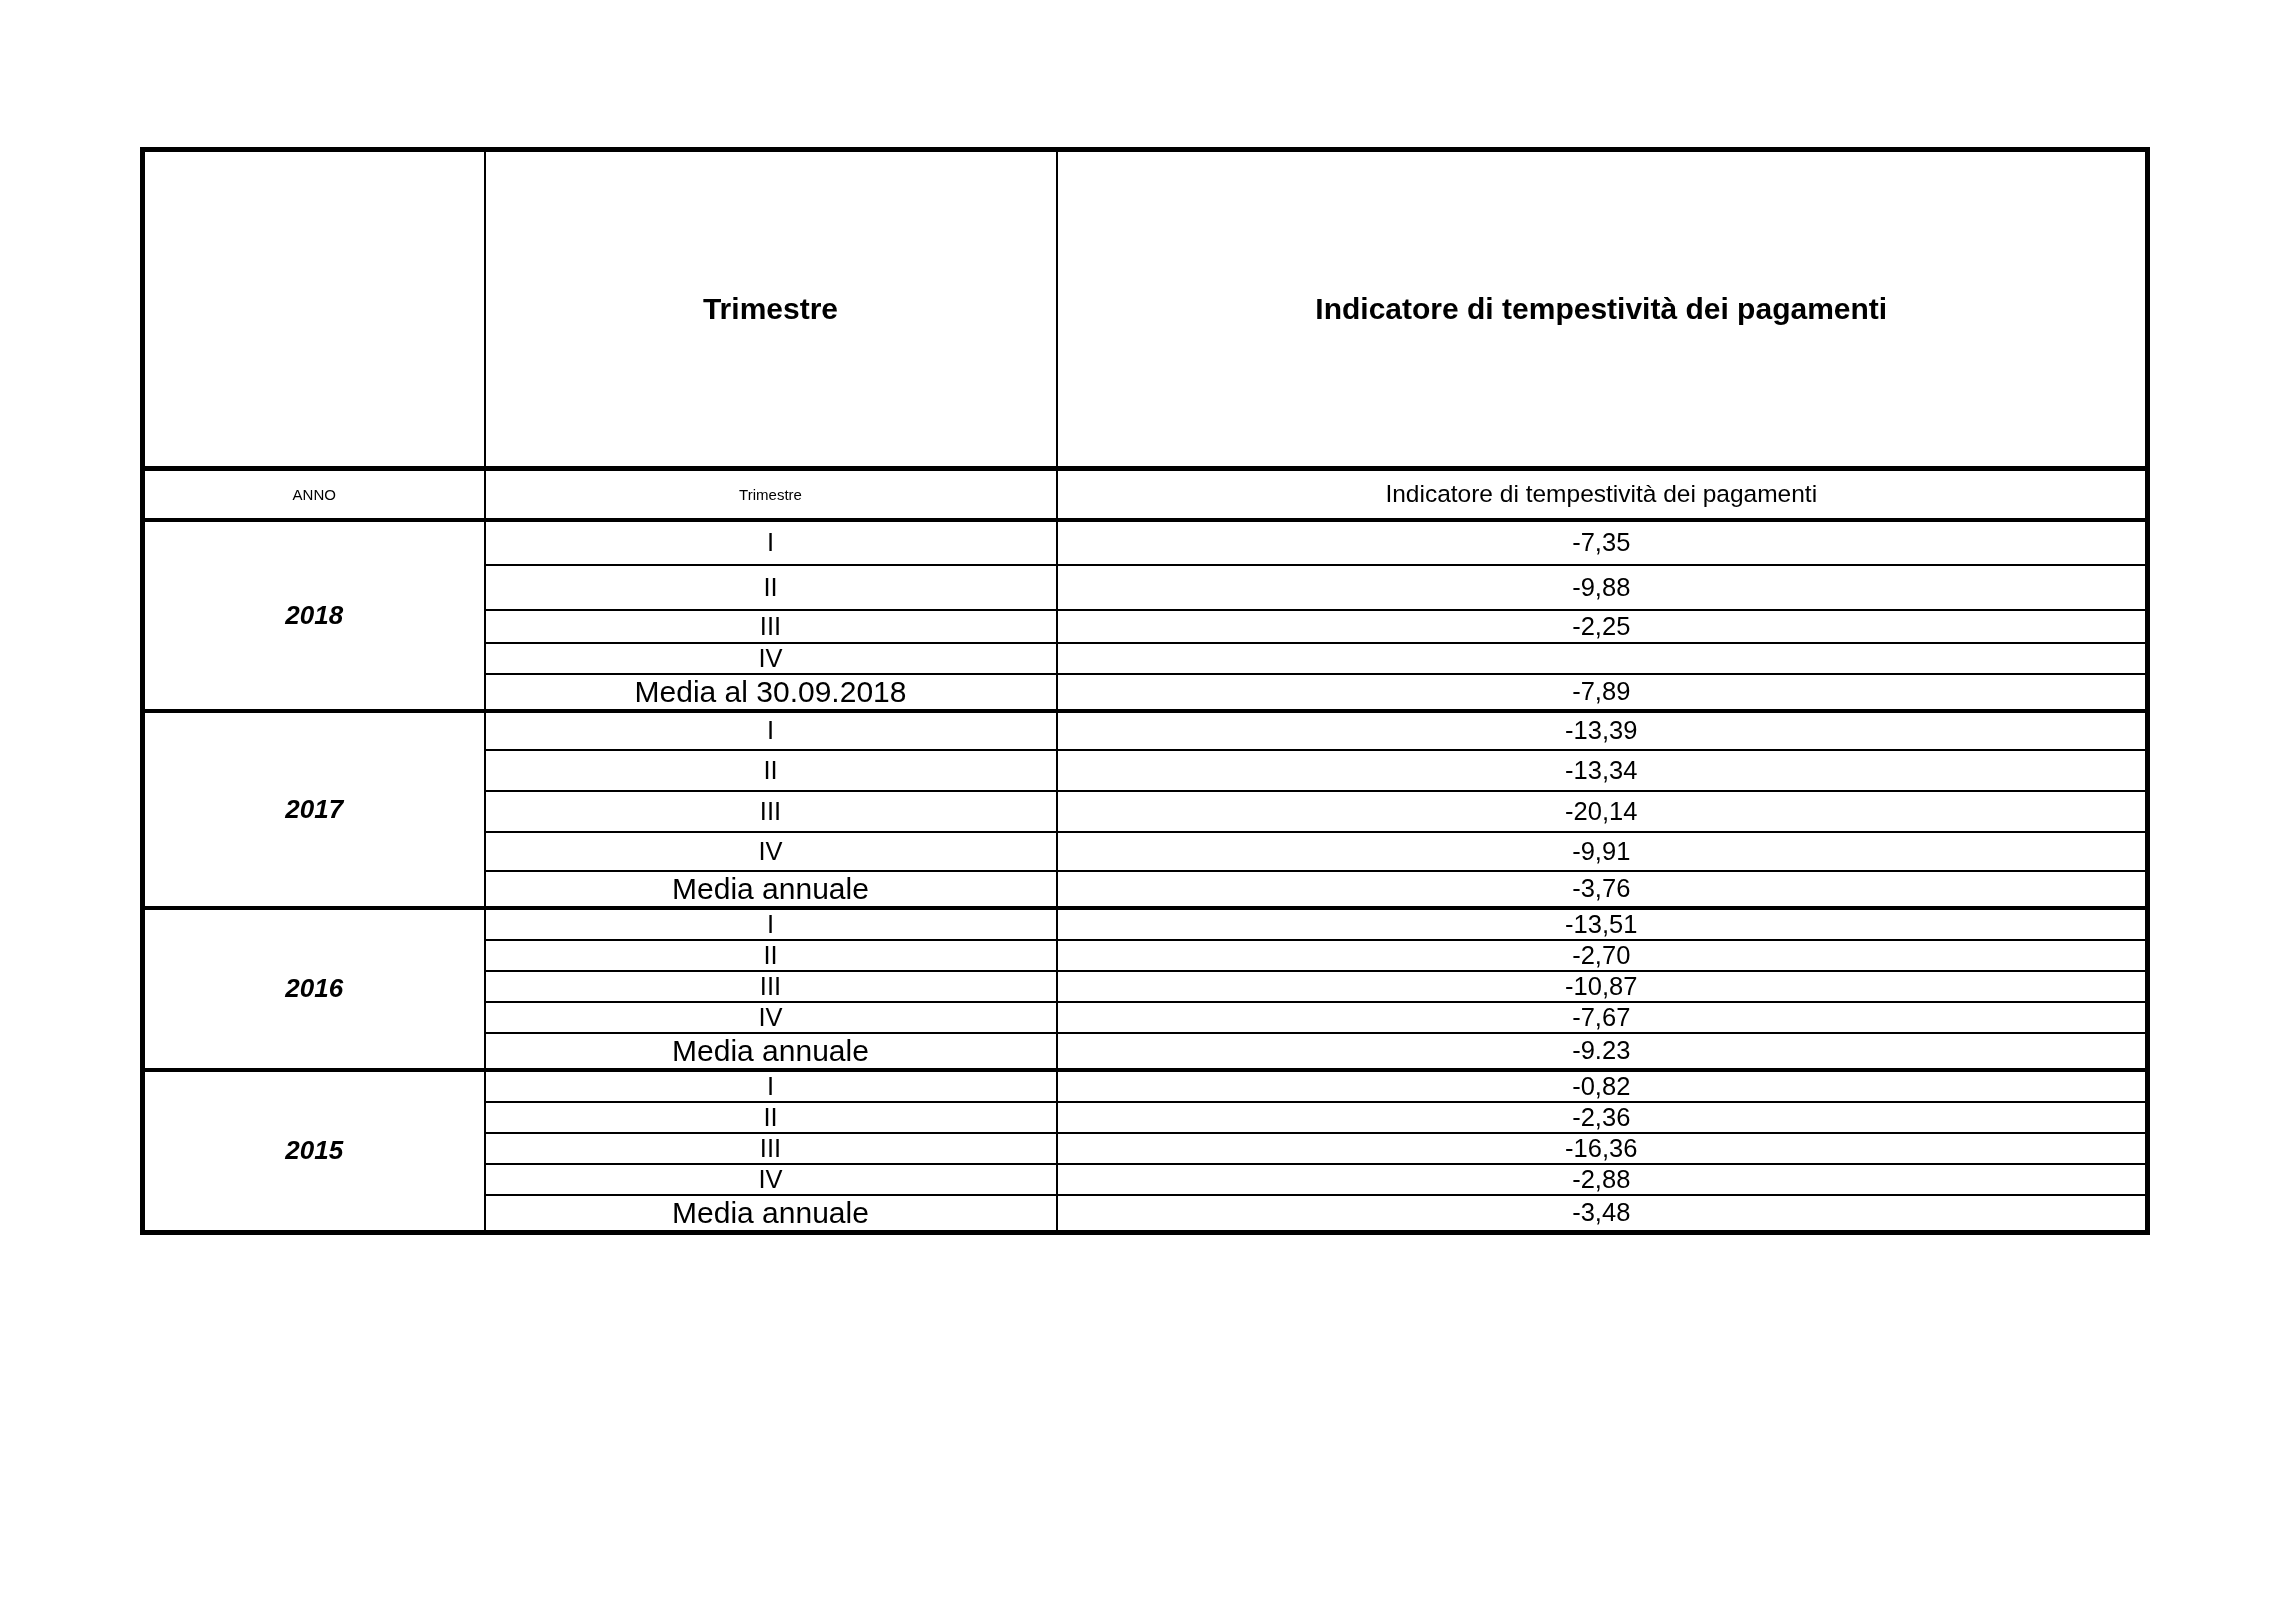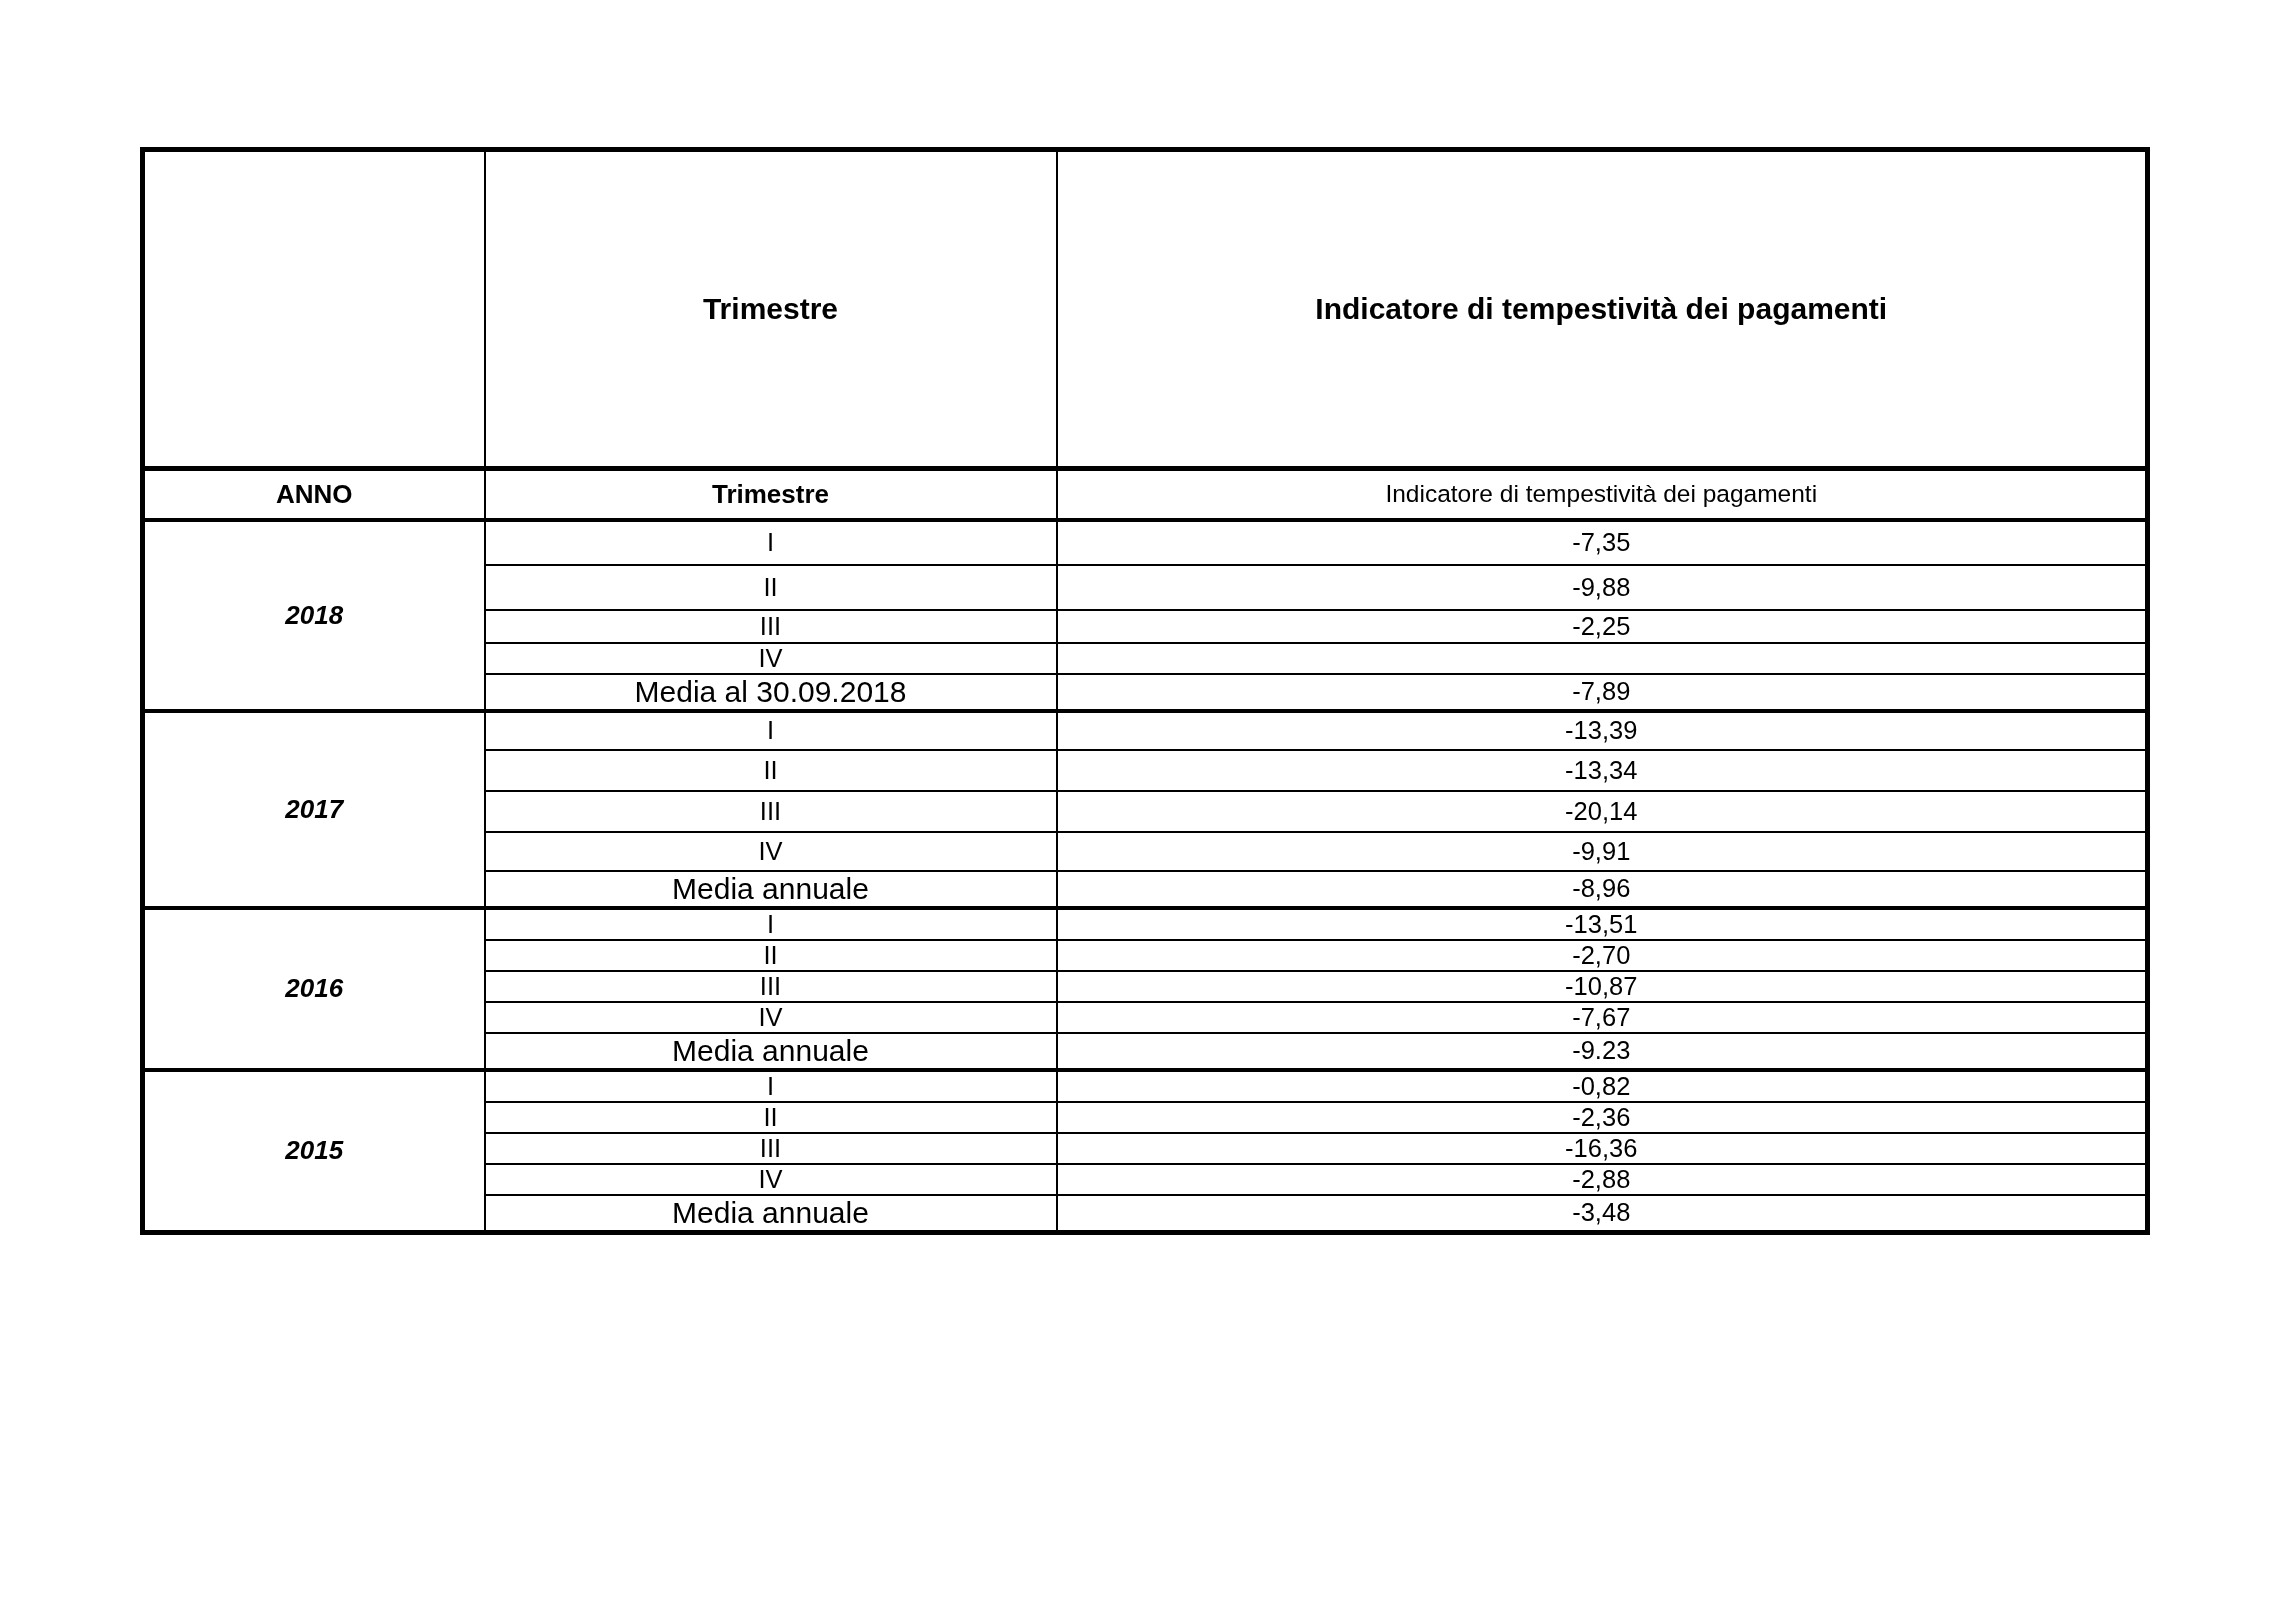--- a/index.html
+++ b/index.html
@@ -39,21 +39,21 @@
     height: 319px;
     border-bottom: 5.9px solid #000;
     font-size: 30px;
     font-weight: bold;
   }
   
   tr.sub-header th {
     height: 51px;
     border-bottom: 4.9px solid #000;
   }
-  .sub-bold { font-size: 26px; font-weight: bold; }
+  .sub-bold { font-size: 15px; font-weight: normal; }
   .sub-reg  { font-size: 24.5px; font-weight: normal; }
   
   td.qt, td.val { font-size: 25.5px; border-bottom: 2.9px solid #000; }
   td.media-label { font-size: 30px; }
   td.year-cell {
     font-size: 26px;
     font-weight: bold;
     border-bottom: 4.9px solid #000;
     font-style: italic;
   }
@@ -130,21 +130,21 @@
       <tr class="r-2017-3">
         <td class="qt vsep">III</td>
         <td class="val vsep">-20,14</td>
       </tr>
       <tr class="r-2017-4">
         <td class="qt vsep">IV</td>
         <td class="val vsep">-9,91</td>
       </tr>
       <tr class="r-2017-5 block-end">
         <td class="qt media-label vsep">Media annuale</td>
-        <td class="val vsep">-8,96</td>
+        <td class="val vsep">-3,76</td>
       </tr>
 
       <tr class="r-2016-1">
         <td class="year-cell" rowspan="5">2016</td>
         <td class="qt vsep">I</td>
         <td class="val vsep">-13,51</td>
       </tr>
       <tr class="r-2016-2">
         <td class="qt vsep">II</td>
         <td class="val vsep">-2,70</td>

